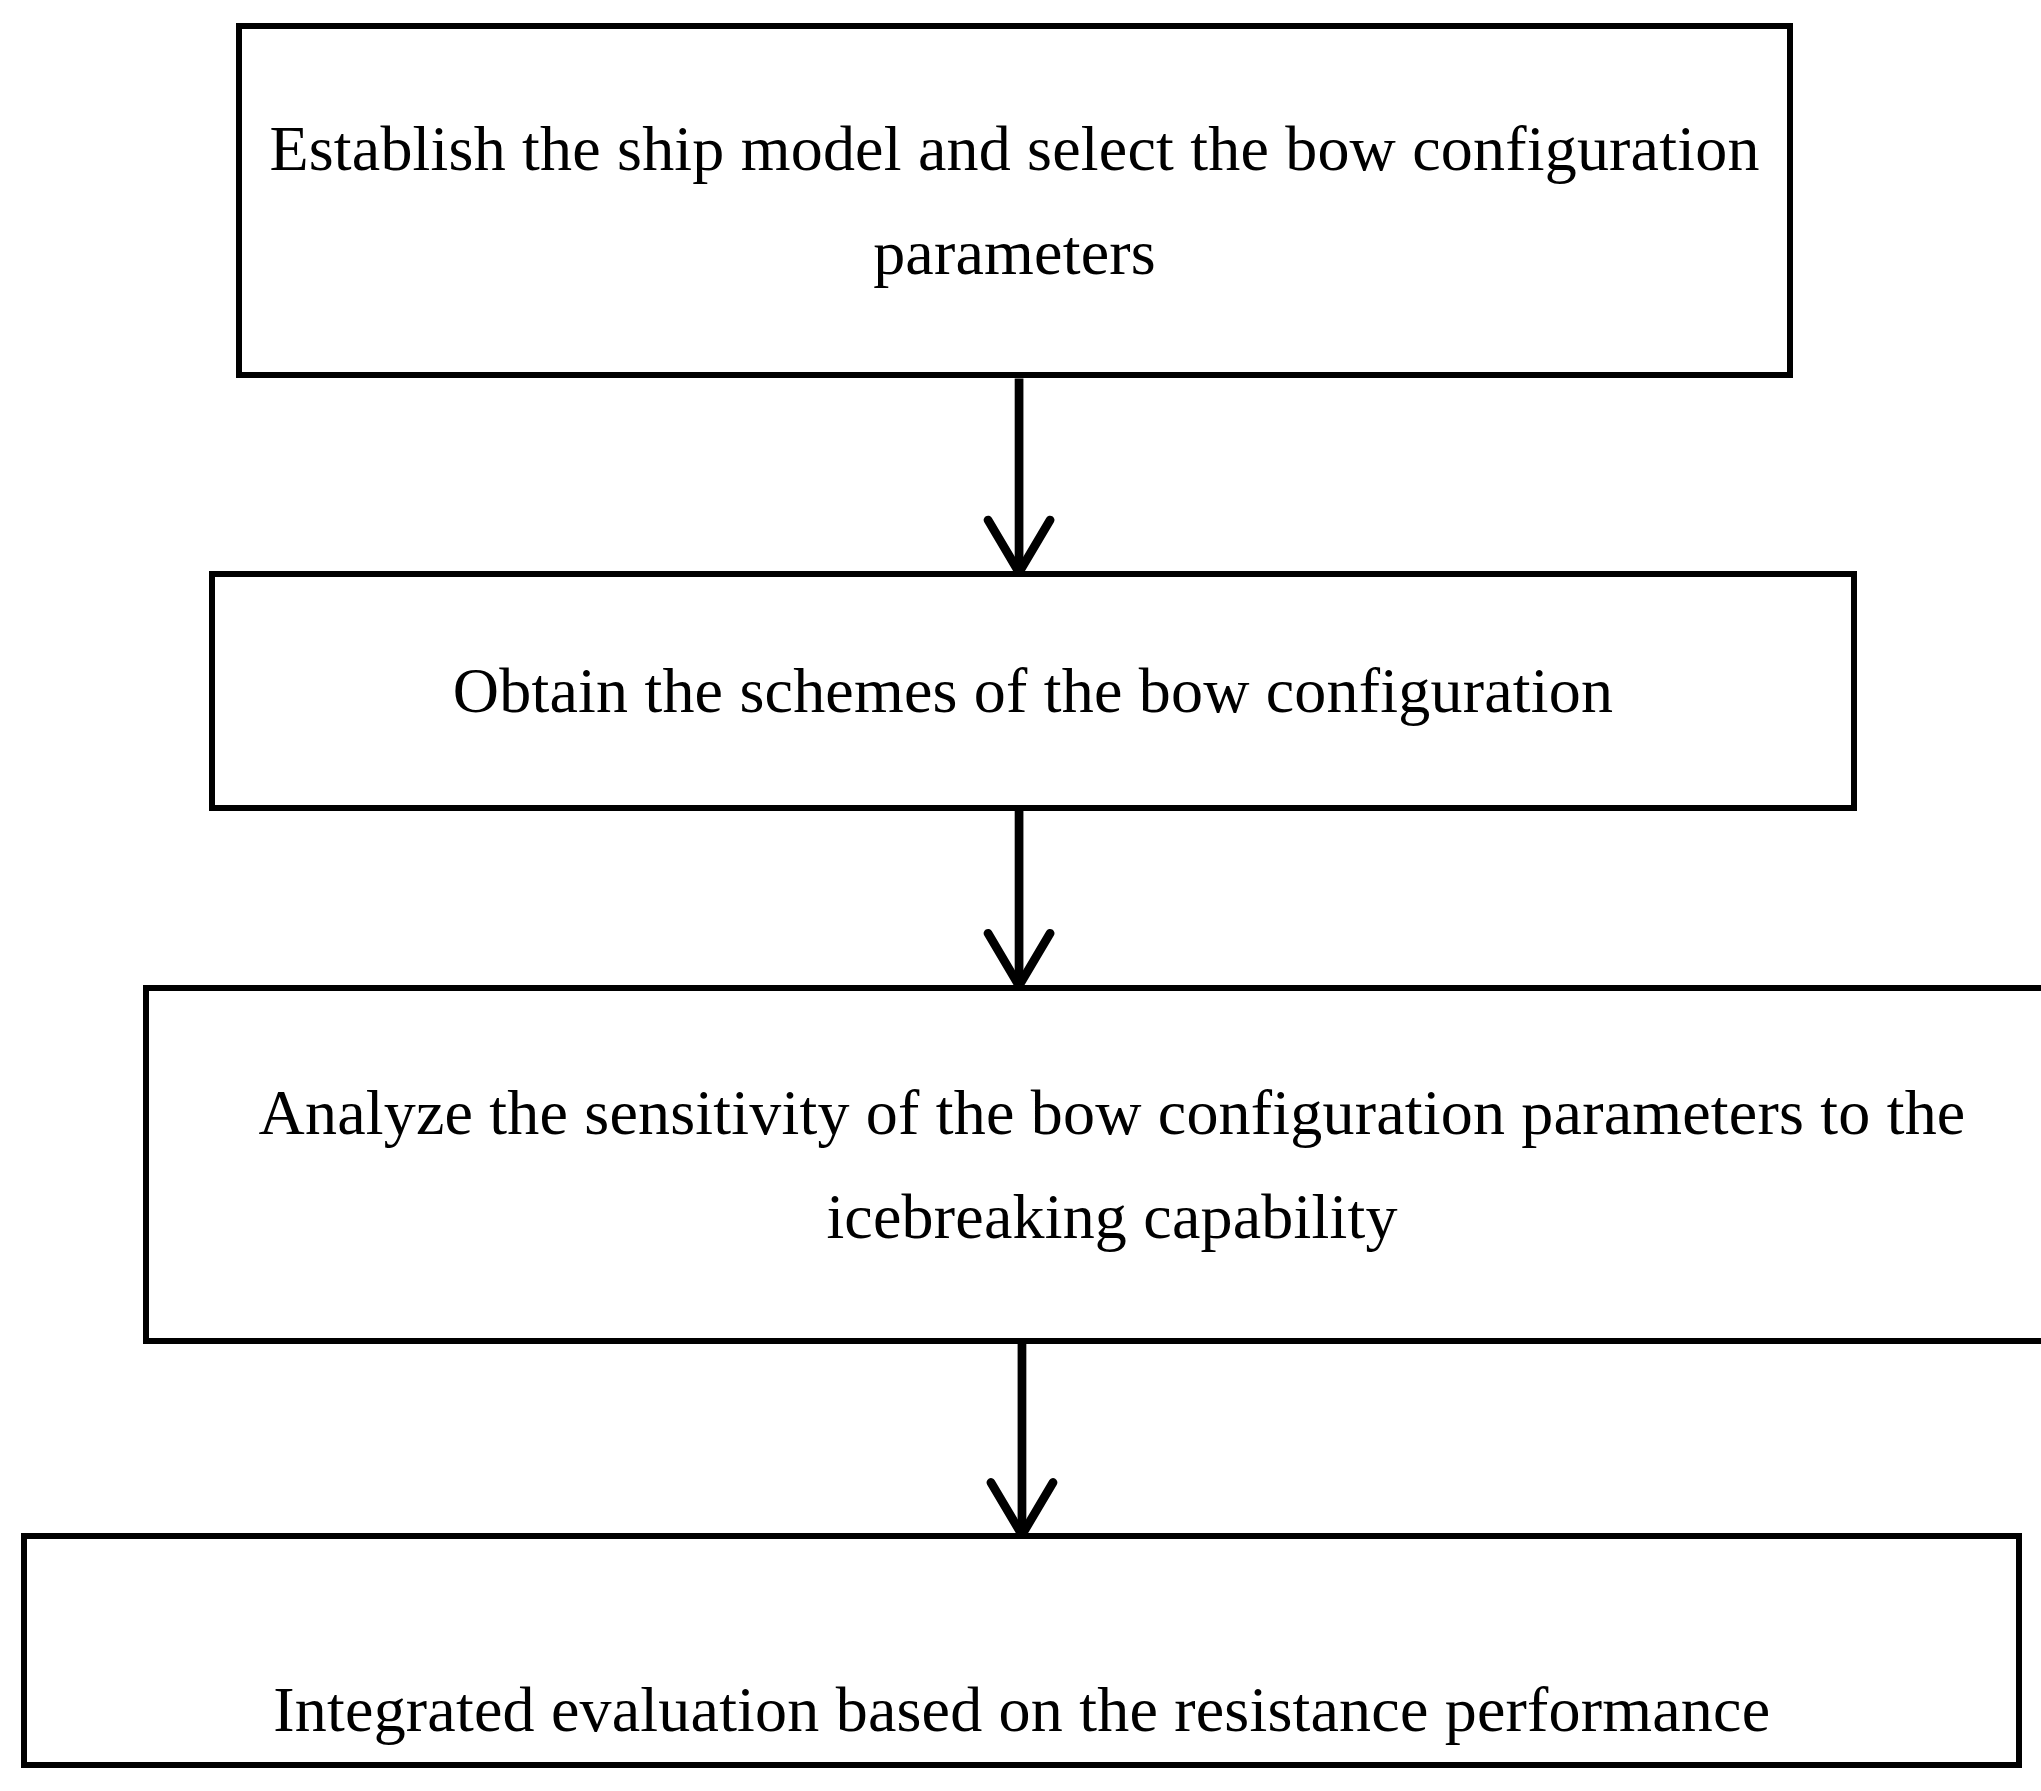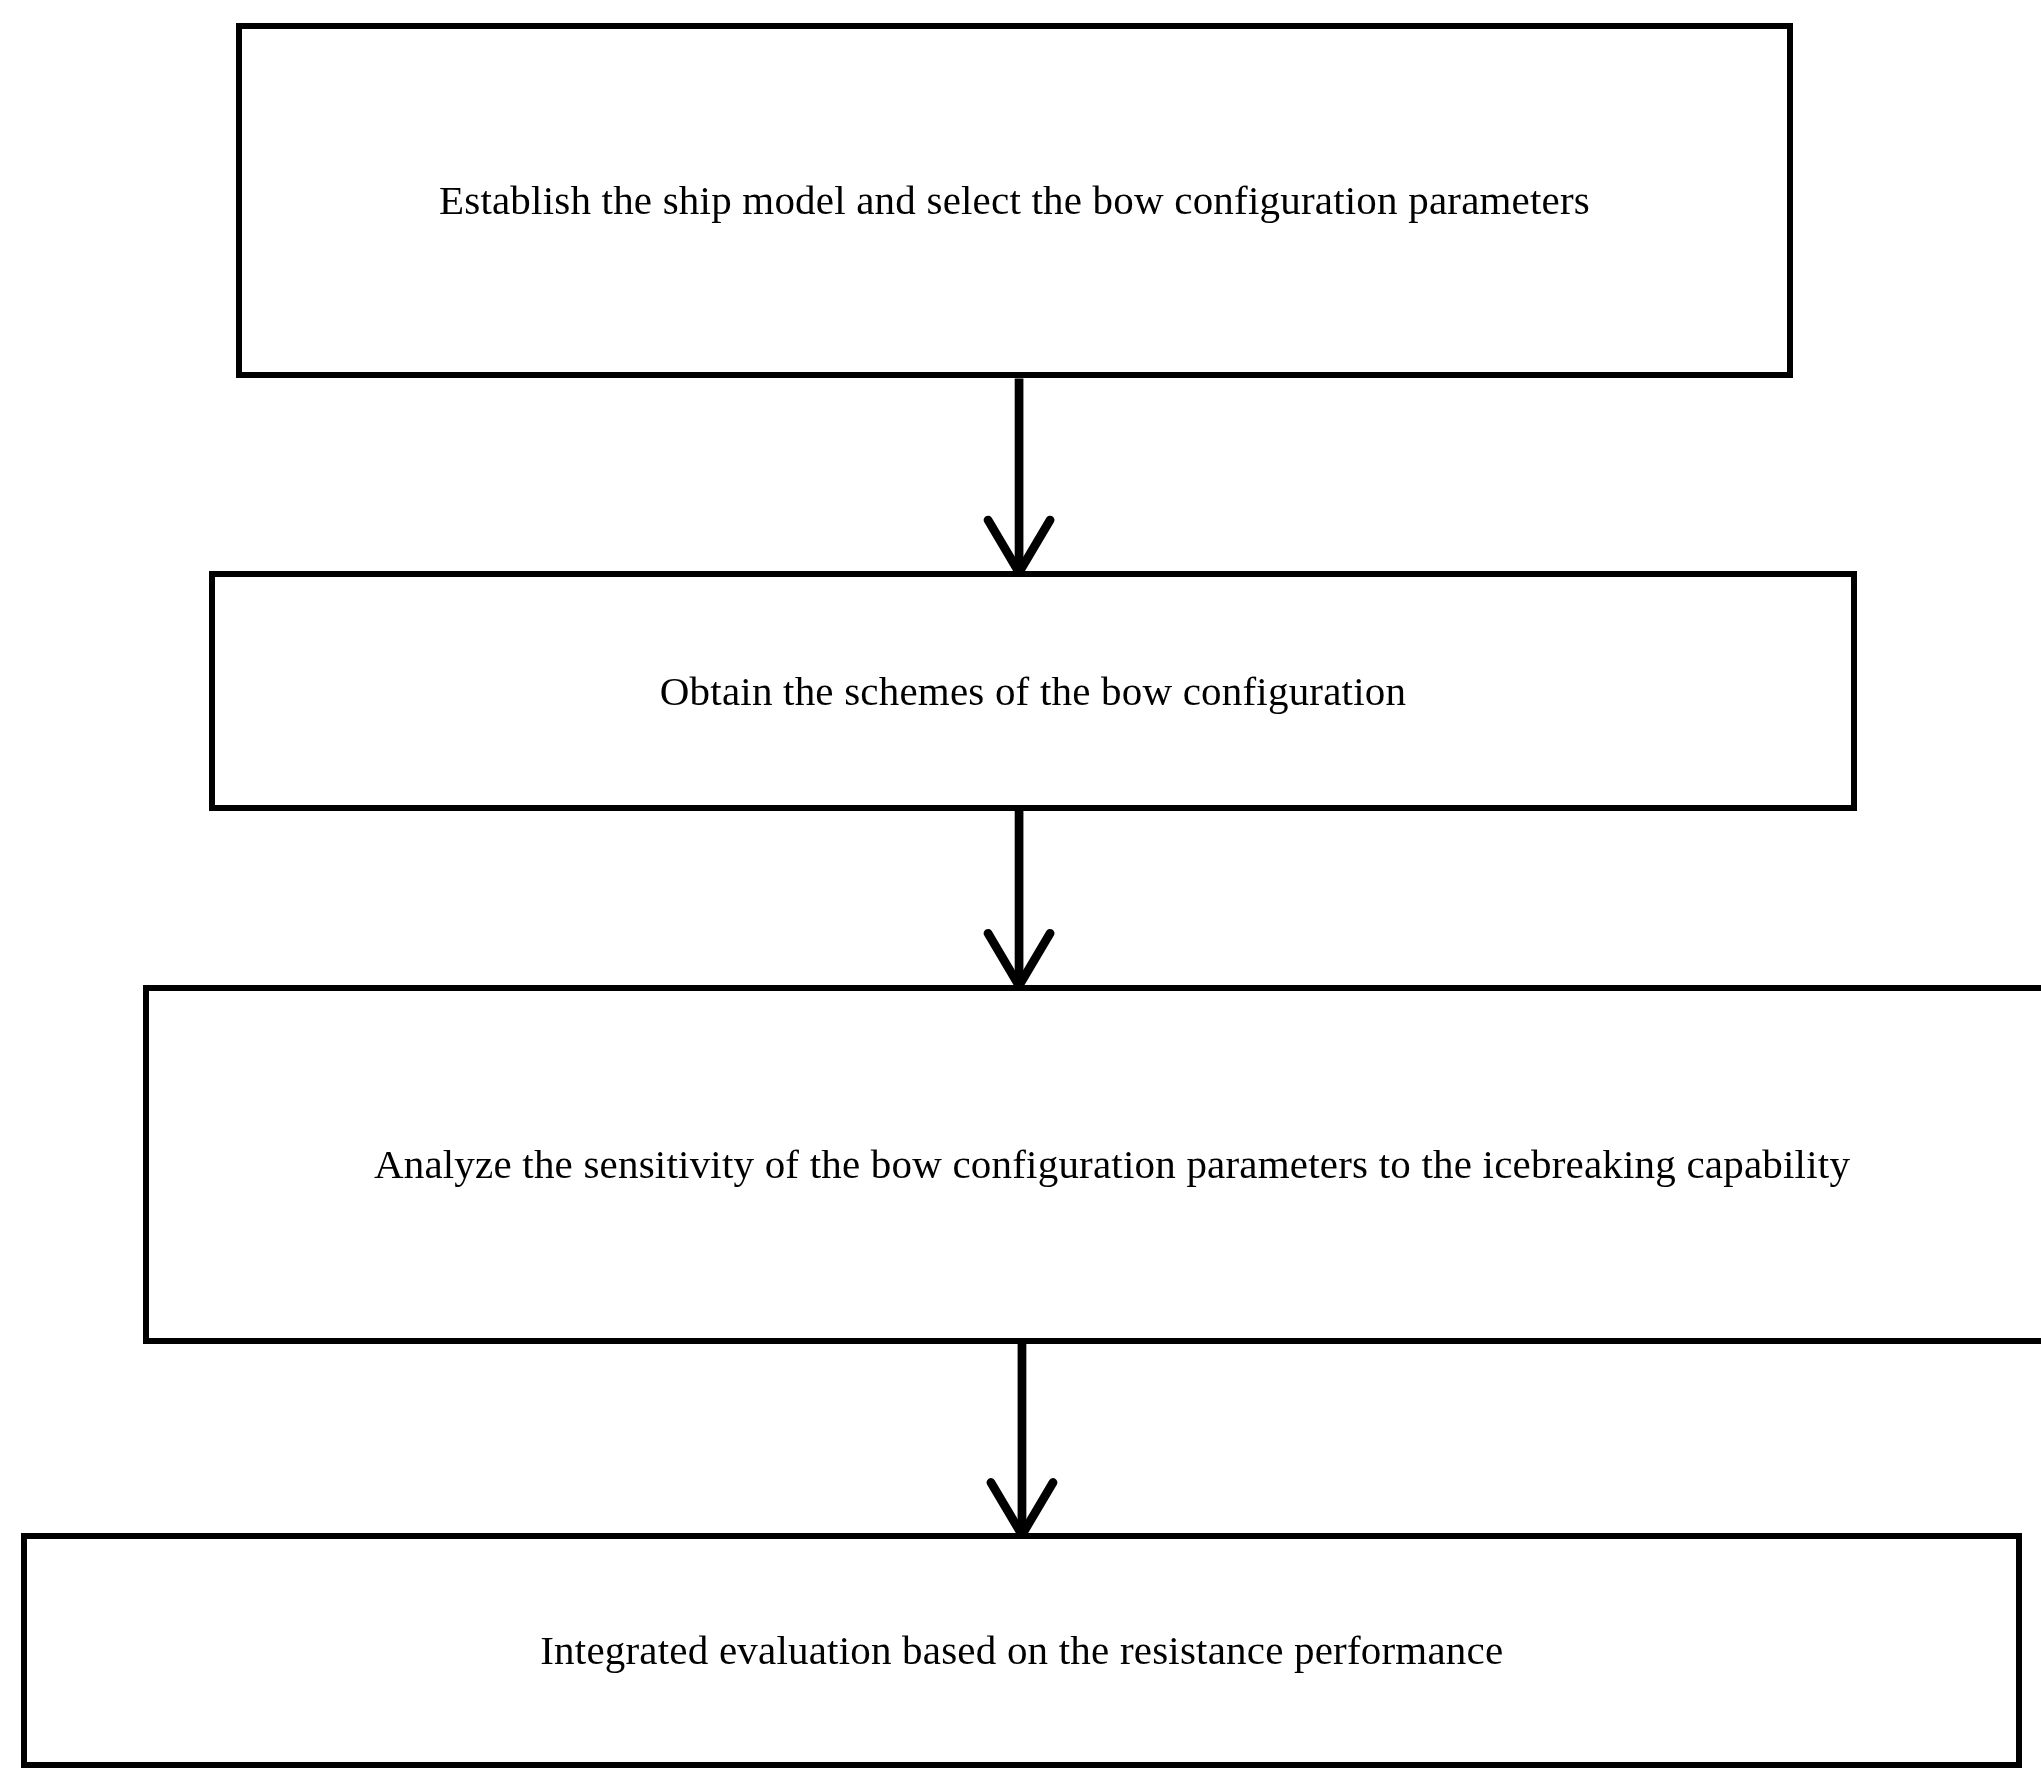--- a/index.html
+++ b/index.html
@@ -21,31 +21,31 @@
     border: 6.8px solid #000000;
     background: #ffffff;
     display: flex;
     align-items: center;
     justify-content: center;
     text-align: center;
   }
   .node-label {
     display: block;
     color: #000000;
-    font-size: 41px;
+    font-size: 64px;
     line-height: 1.62;
     letter-spacing: 0.2px;
     padding: 0 20px;
     font-weight: 400;
   }
   
   #node-1 { left: 236px;  top: 23px;   width: 1557px; height: 355px; }
   #node-2 { left: 209px;  top: 571px;  width: 1648px; height: 240px; text-align: center; }
   #node-3 { left: 143px;  top: 985px; width: 1938px; height: 359px; }
-  #node-4 { left: 21.3px;   top: 1533px; width: 2001px; height: 235px; }
+  #node-4 { left: 21.3px;   top: 1533px; width: 2001px; height: 235px; align-items: flex-end; }
 
   
   .connector {
     position: absolute;
     left: 0;
     top: 0;
   }
   .connector svg {
     display: block;
     overflow: visible;

